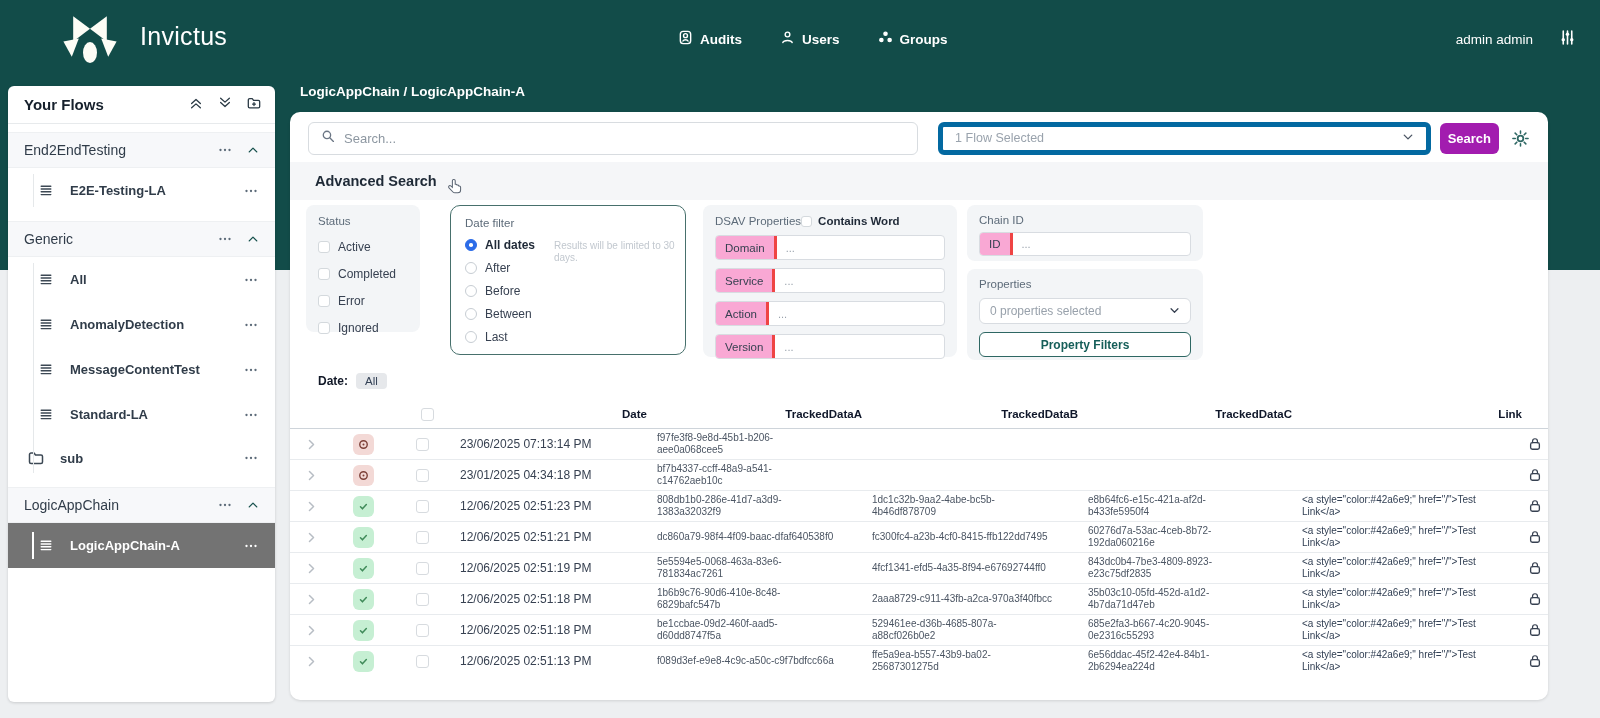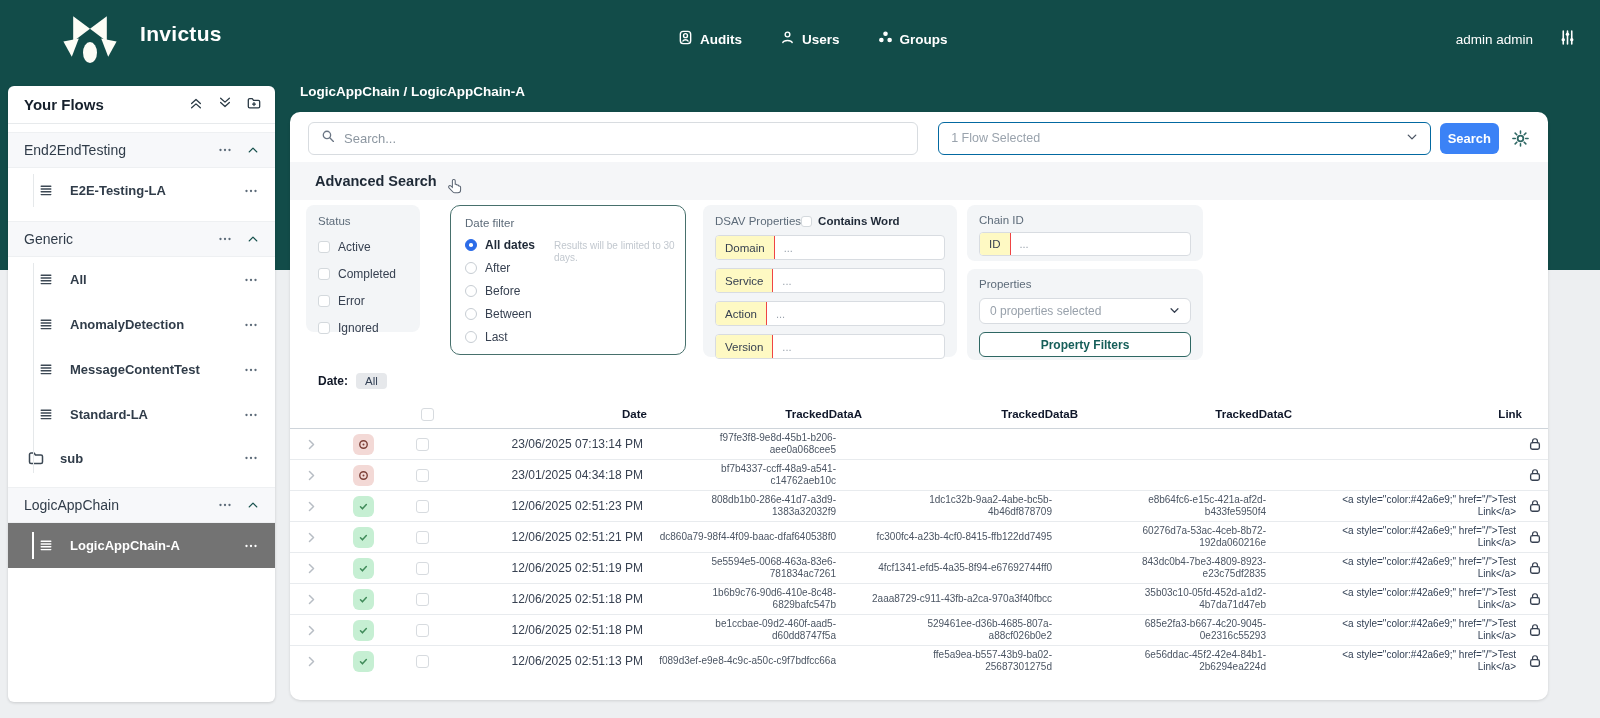--- a/index.html
+++ b/index.html
@@ -3,21 +3,21 @@
 <meta charset="utf-8">
 <style>
   * { margin:0; padding:0; box-sizing:border-box; }
   html,body { width:1600px; height:718px; overflow:hidden; }
   body { font-family:"Liberation Sans", sans-serif; background:#edeff1; position:relative; }
 
   
   .banner { position:absolute; top:0; left:0; width:1600px; height:270px; background:#124c49; }
   .header { position:absolute; top:0; left:0; width:1600px; height:78px; display:flex; align-items:center; color:#fff; }
   .logo { position:absolute; left:54px; top:12px; width:72px; height:56px; }
-  .brand { position:absolute; left:140px; top:22px; font-size:21px; font-weight:bold; letter-spacing:.3px; }
+  .brand { position:absolute; left:140px; top:22px; font-size:25px; font-weight:normal; letter-spacing:.3px; }
   .topnav { position:absolute; left:678px; top:0; height:78px; display:flex; align-items:center; gap:38px; }
   .navitem { display:flex; align-items:center; gap:7px; font-size:13.5px; font-weight:bold; cursor:pointer; }
   .navitem svg { width:15px; height:15px; }
   .userbox { position:absolute; right:24px; top:0; height:78px; display:flex; align-items:center; gap:26px; }
   .username { font-size:13.5px;text-align:right; }
   .userbox svg { width:17px; height:17px; }
 
   
   .breadcrumb { position:absolute; left:300px; top:84px; color:#fff; font-size:13.5px; font-weight:600; }
 
@@ -46,24 +46,24 @@
 
   
   .card { position:absolute; left:290px; top:112px; width:1258px; height:588px; background:#fff; border-radius:10px; box-shadow:0 1px 3px rgba(0,0,0,.12); }
 
   
   .toolbar { position:absolute; top:9px; left:18px; right:18px; height:34px; display:flex; align-items:center; }
   .searchbox { width:617px; height:33px; border:1px solid #d8dce0; border-radius:6px; display:flex; align-items:center; padding:0 12px; gap:9px; color:#6b7684; }
   .searchbox svg { width:14px; height:14px; }
   .searchbox input { border:none; outline:none; flex:1; font-size:13px; font-family:inherit; color:#374151; background:transparent; }
   .searchbox input::placeholder { color:#8d97a1; }
-  .flowsel { margin-left:20px; width:498px; height:33px; border:1px solid #0369a1; border-radius:6px; display:flex; align-items:center; padding:4px 12px; cursor:pointer; }
+  .flowsel { margin-left:20px; width:498px; height:33px; border:5px solid #0369a1; border-radius:6px; display:flex; align-items:center; padding:4px 12px; cursor:pointer; }
   .flowsel .val { flex:1; font-size:12.5px; color:#9aa3ad; }
   .flowsel svg { width:12px; height:12px; color:#4b5563; }
-  .btn-search { margin-left:9px; width:60px; height:31px; background:#3b82f6; color:#fff; border:none; border-radius:6px; font-size:13px; font-weight:600; font-family:inherit; cursor:pointer; }
+  .btn-search { margin-left:9px; width:60px; height:31px; background:#a21caf; color:#fff; border:none; border-radius:6px; font-size:13px; font-weight:600; font-family:inherit; cursor:pointer; }
   .gear { margin-left:12px; color:#2e6763; display:inline-flex; cursor:pointer; }
   .gear svg { width:19px; height:19px; }
 
   
   .adv-strip { position:absolute; top:50px; left:0; width:100%; height:38px; background:#f5f6f8; display:flex; align-items:center; padding-left:25px; }
   .adv-strip .t { font-size:14.5px; font-weight:bold; color:#1e2936; }
   .adv-strip .cursor { margin-left:10px; margin-top:10px; display:inline-flex; }
   .adv-strip .cursor svg { width:17px; height:17px; }
 
   
@@ -77,41 +77,41 @@
   .opt.sel .radio { border-color:#2c6ce8; background:#2c6ce8; }
   .opt.sel .radio::after { content:""; position:absolute; left:3px; top:3px; width:3.5px; height:3.5px; border-radius:50%; background:#fff; }
   .opt.sel { color:#1f2937; font-weight:600; }
   .p-date .opt { margin-top:9px; }
   .date-note { position:absolute; left:103px; top:34px; font-size:10px; color:#c2c8cf; width:130px; line-height:12px; }
   .p-dsav { left:413px; top:93px; width:254px; height:152px; padding:10px 12px; }
   .dsav-head { display:flex; align-items:center; justify-content:flex-start; }
   .cw { display:flex; align-items:center; gap:6px; font-size:11.5px; font-weight:600; color:#1f2937; cursor:pointer; }
   .cw .cb { width:11px; height:11px; }
   .fgroup { margin-top:8px; height:25px; border:1px solid #d8dce1; border-radius:4px; background:#fff; display:flex; overflow:hidden; }
-  .fgroup .flabel { background:#fef9c3; border-right:1px solid #ef4444; padding:0 9px; font-size:11.5px; color:#374151; display:flex; align-items:center; }
+  .fgroup .flabel { background:#f9a8d4; border-right:3px solid #ef4444; padding:0 9px; font-size:11.5px; color:#374151; display:flex; align-items:center; }
   .fgroup .fval { flex:1; display:flex; align-items:center; padding:0 9px; font-size:11px; color:#9aa3ad; }
   .p-chain { left:677px; top:93px; width:236px; height:56px; padding:9px 12px; }
   .p-chain .fgroup { margin-top:6px; height:24px; }
   .p-props { left:677px; top:157px; width:236px; height:91px; padding:9px 12px; }
   .propsel { margin-top:8px; height:26px; border:1px solid #d8dce1; border-radius:6px; background:#fff; display:flex; align-items:center; padding:0 10px; cursor:pointer; }
   .propsel .val { flex:1; font-size:12px; color:#98a1ab; }
   .propsel svg { width:11px; height:11px; color:#374151; }
   .btn-propfilters { margin-top:8px; width:100%; height:25px; background:#fff; border:1px solid #2e6763; border-radius:6px; color:#155e59; font-size:12px; font-weight:600; font-family:inherit; cursor:pointer; }
 
   
   .chiprow { position:absolute; top:261px; left:12px; display:flex; align-items:center; gap:8px; }
   .chiprow .lbl { font-size:12px; font-weight:bold; color:#111827;padding-left:16px; }
   .chip { background:#e6e8eb; border-radius:4px; padding:2px 9px; font-size:11.5px; color:#334155; }
 
   
   .table { position:absolute; top:288px; left:0; width:1258px; }
   .trow, .thead { display:grid; grid-template-columns:42px 62px 56px 197px 215px 216px 214px 230px 26px; align-items:center; }
   .thead { height:28px; font-size:11.5px; font-weight:bold; color:#0f172a; }
   .thead > div { padding-left:10px;text-align:right; }
-  .trow { min-height:31px; border-top:1px solid #e8ebee;text-align:right; }
+  .trow { min-height:31px; border-top:1px solid #e8ebee; }
   .trow:first-of-type { border-top:1px solid #ced4da; }
   .cell { padding:3px 26px 3px 10px; font-size:10px; line-height:12px; color:#4b5563; word-wrap:break-word; }
   .cell.date { font-size:12px; color:#374151; white-space:nowrap; padding-right:4px; }
   .cell.link { padding-right:6px; color:#334155; }
   .cell.nowrap { white-space:nowrap; overflow:visible; }
   .c-center { display:flex; justify-content:center; align-items:center; }
   .exp { color:#b7bdc4; display:inline-flex; cursor:pointer; }
   .exp svg { width:13px; height:13px; }
   .badge { width:21px; height:21px; border-radius:6px; display:flex; align-items:center; justify-content:center; }
   .badge.error { background:#f3d9d6; color:#7d4038; }

